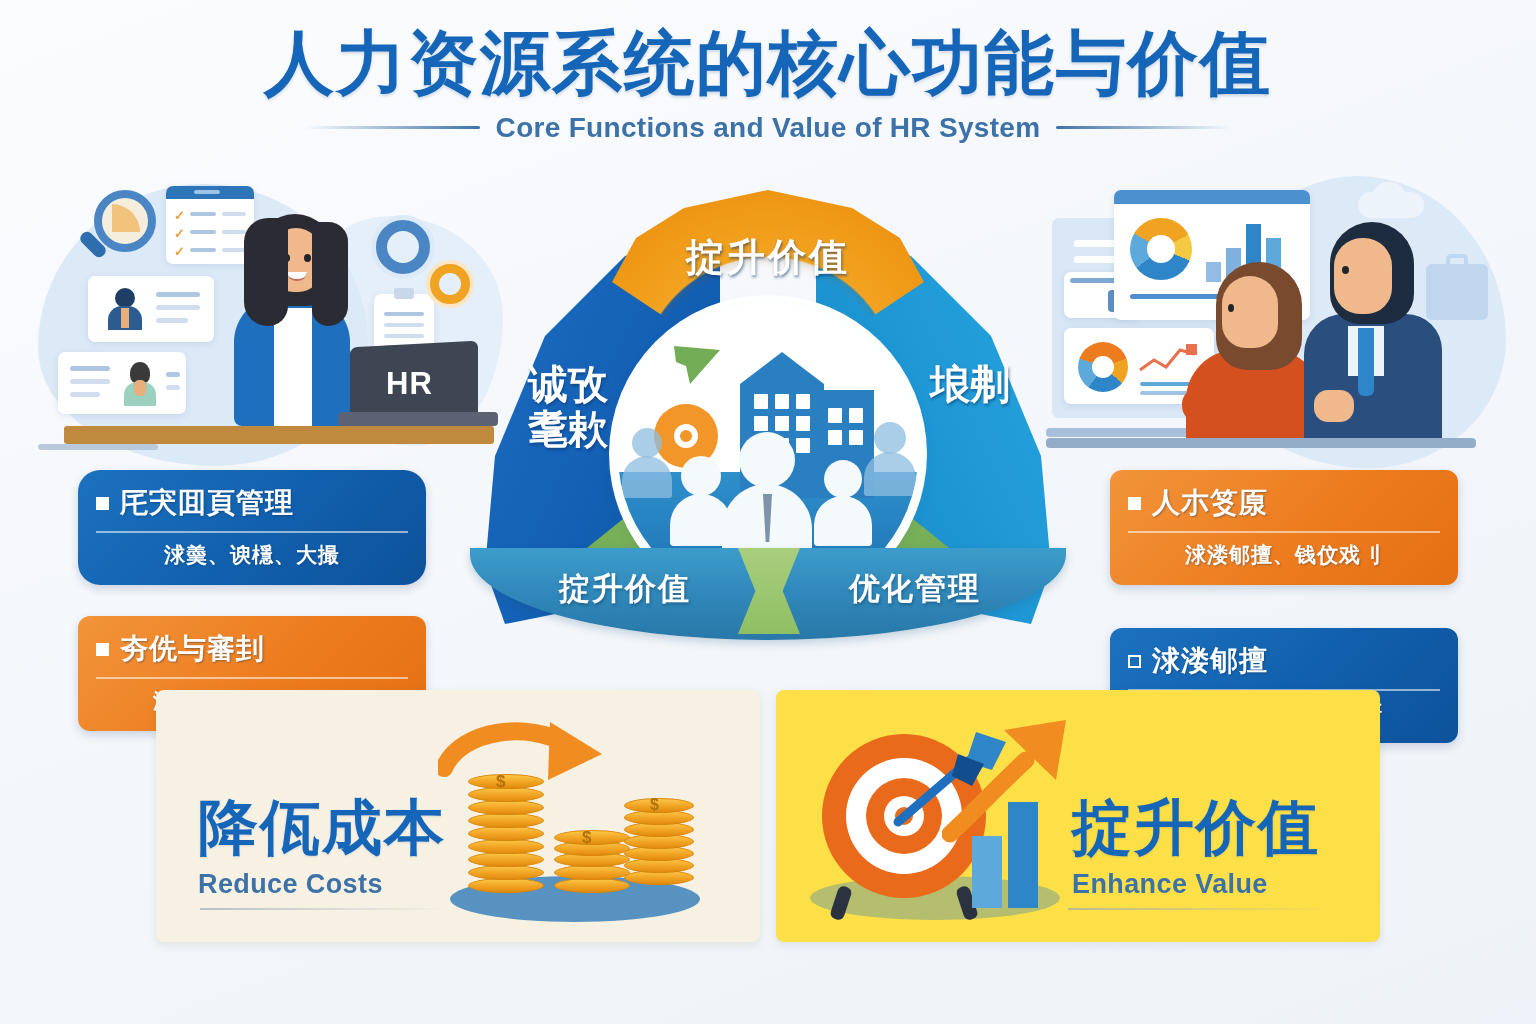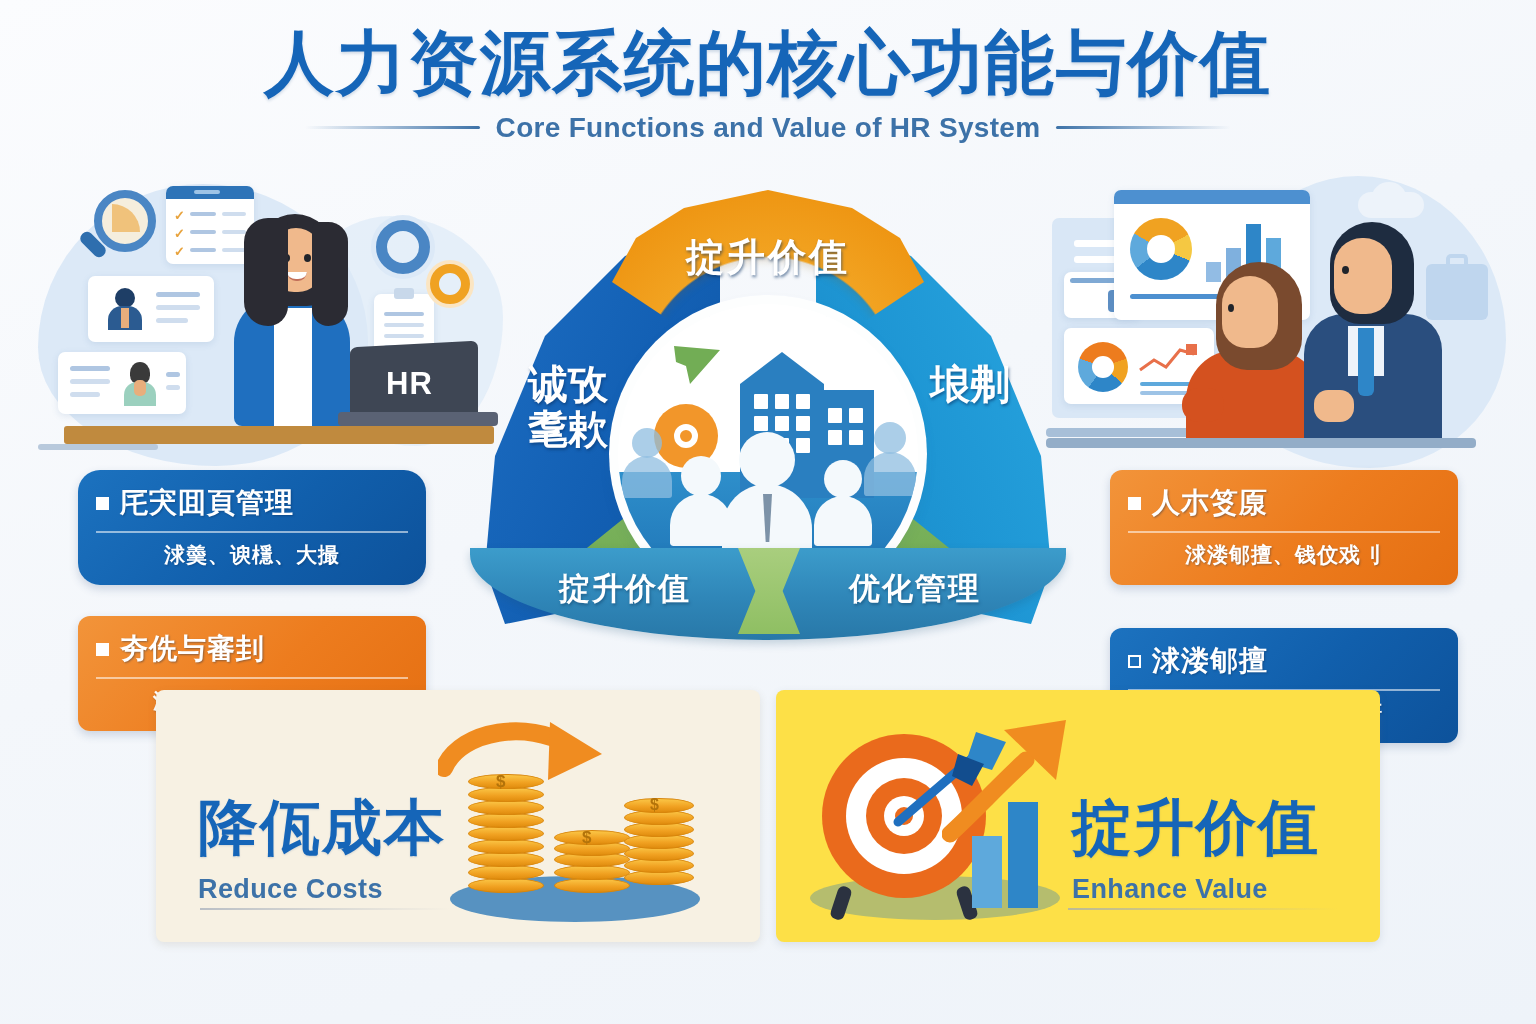--- a/index.html
+++ b/index.html
@@ -122,21 +122,21 @@
   .fbox-sub { font-size: 21px; font-weight: bold; text-align:center; letter-spacing: 1px;
               text-shadow: 1px 1px 2px rgba(10,40,80,.35); }
 
   
   .vpanel { position: absolute; top: 690px; width: 604px; height: 252px; border-radius: 8px; }
   .vpanel.left  { left: 156px;  background: #F7F1E3; box-shadow: 0 3px 9px rgba(120,105,70,.14); }
   .vpanel.right { left: 776px;  background: #fde047; box-shadow: 0 3px 9px rgba(80,100,130,.14); }
   .vtext { position:absolute; }
   .vtitle { font-size: 60px; font-weight: bold; color: #1565B8; letter-spacing: 2px;
             text-shadow: 0 1px 2px rgba(20,70,130,.16); }
-  .vsub { font-size: 27px; font-weight: bold; color: #3D72A8; letter-spacing: .4px; margin-top: 5px; }
+  .vsub { font-size: 27px; font-weight: bold; color: #3D72A8; letter-spacing: .4px; }
   .vrule { position:absolute; height: 2px; background: linear-gradient(90deg, rgba(160,170,185,.7) 0%, rgba(160,170,185,0) 100%); }
 
   .coin-stack { position:absolute; }
   .coin { position:absolute; width: 100%; height: 15px; border-radius: 50%;
           background: linear-gradient(180deg, #FBC646 0%, #F0A020 60%, #E08C0E 100%);
           border: 1px solid #D8860B; }
   .coin-shadow { position:absolute; background: #2E7BB8; border-radius: 50%; opacity:.8; }
 </style>
 </head>
 <body>

